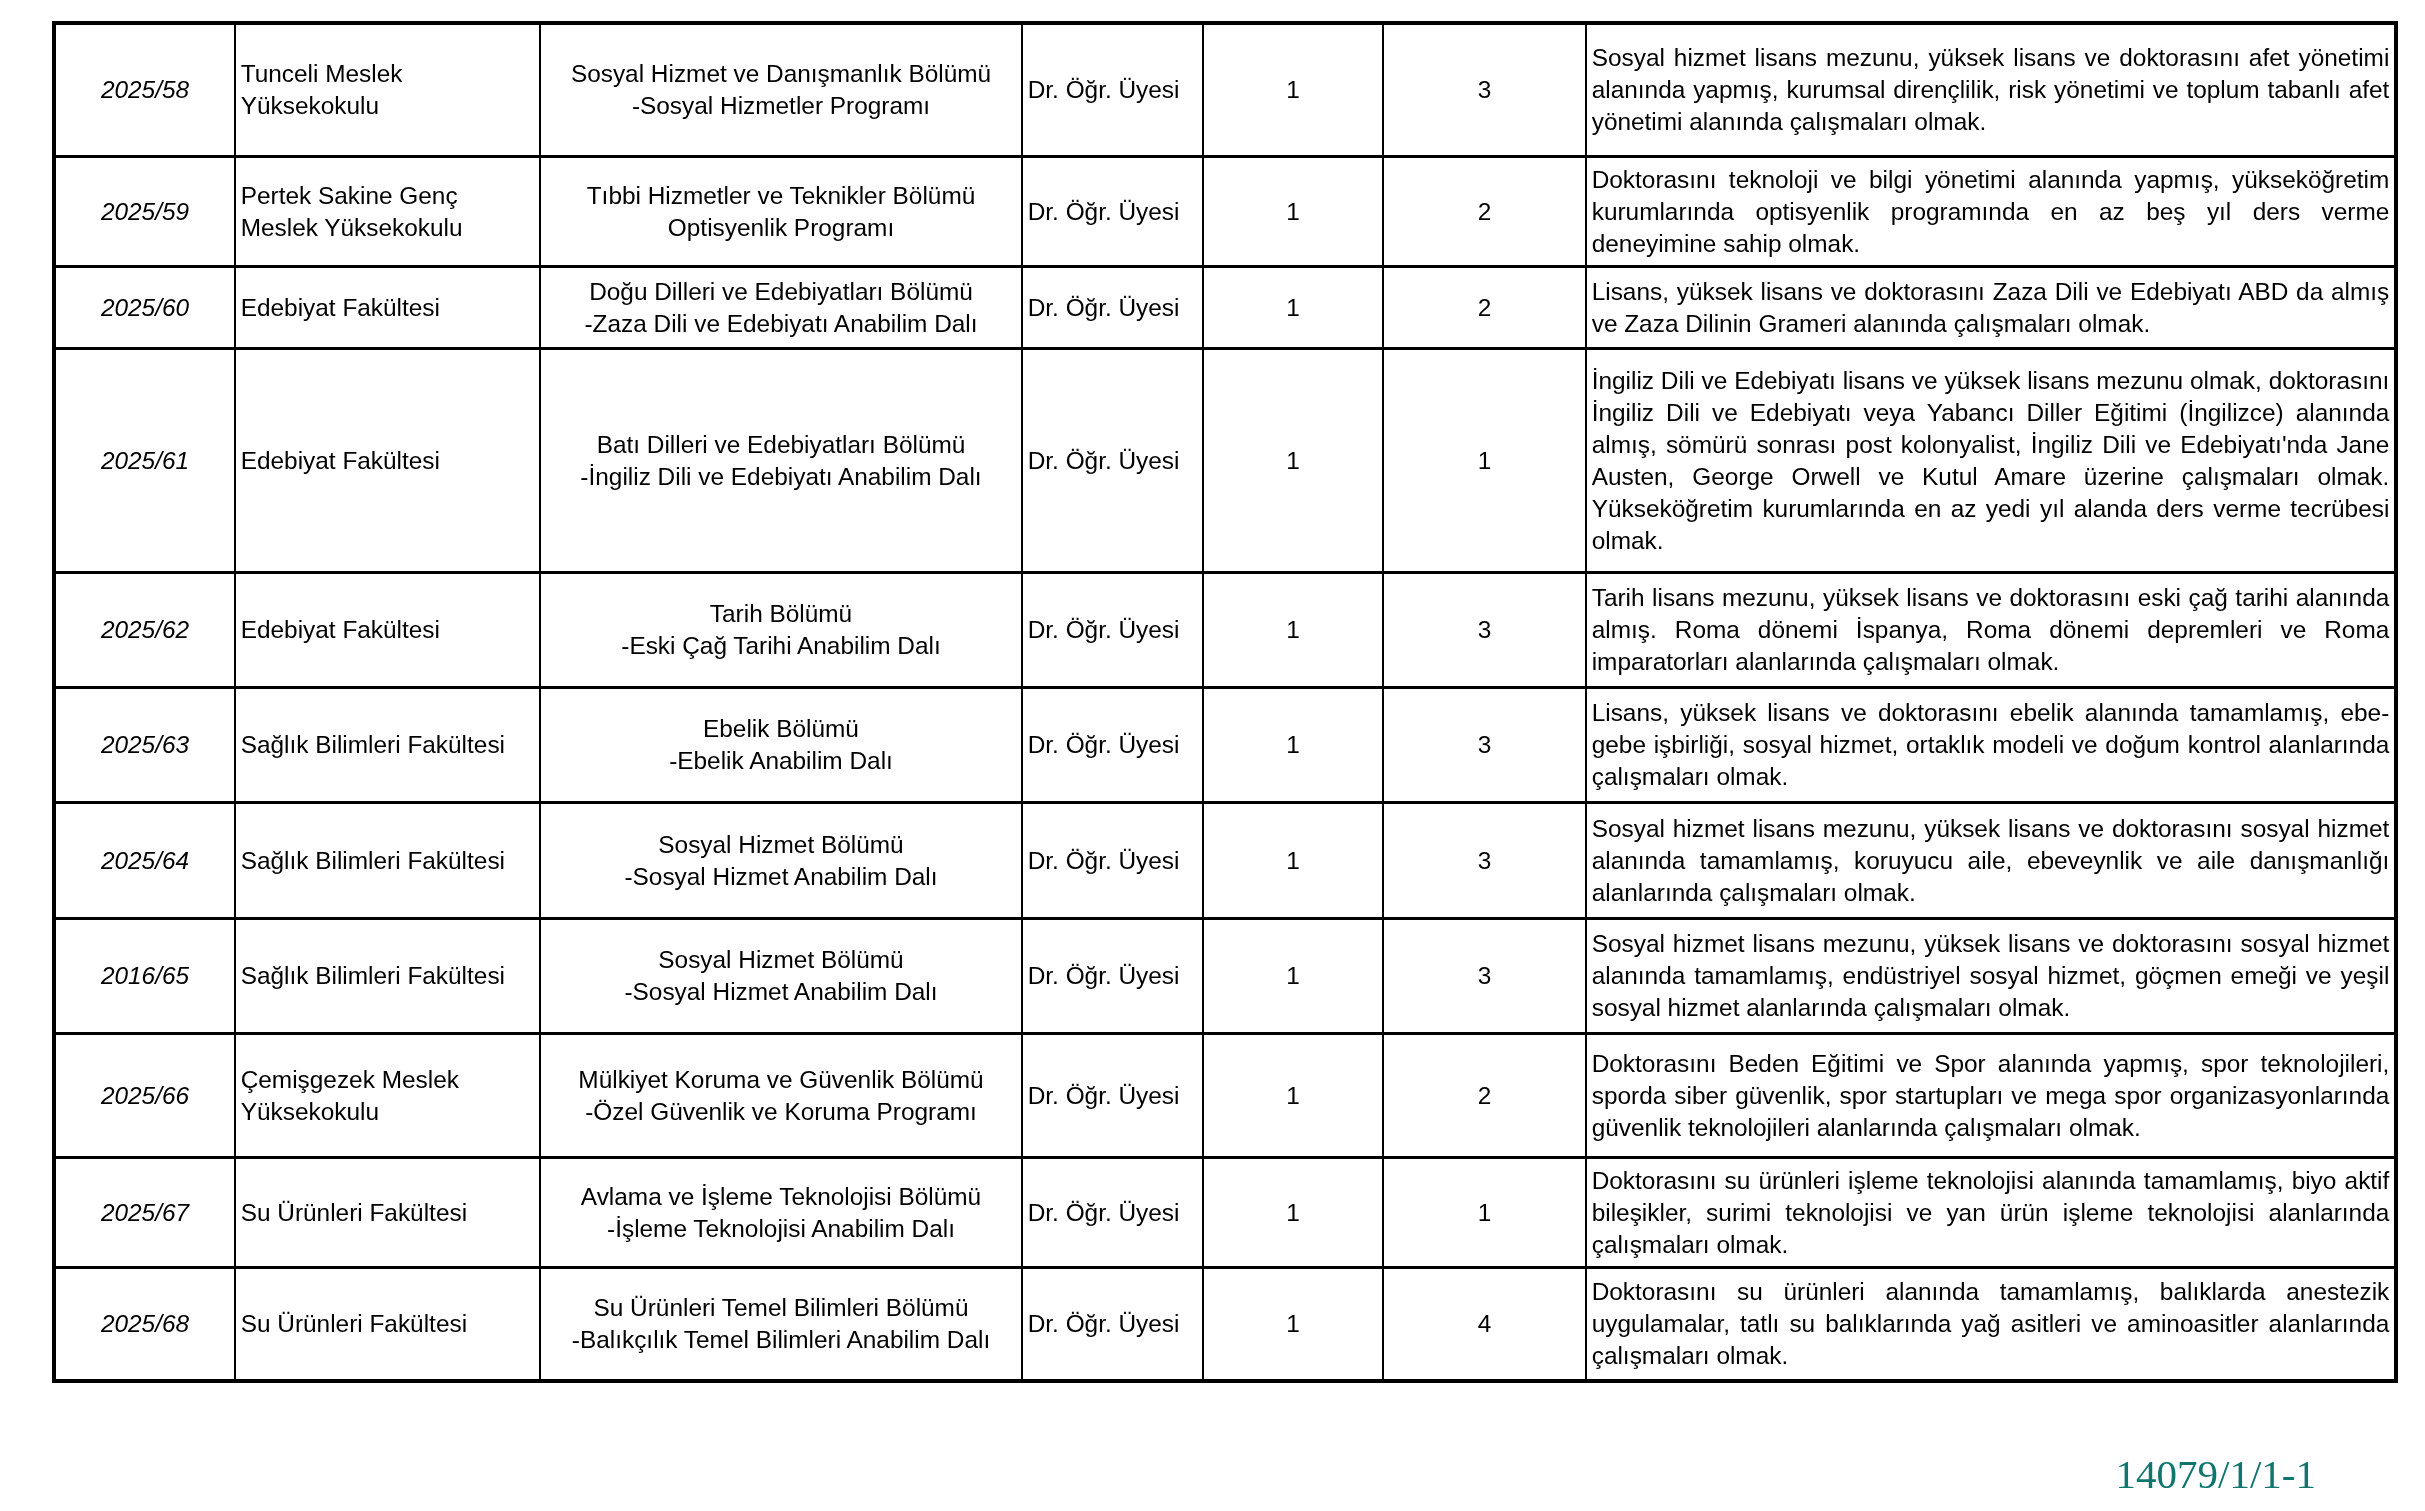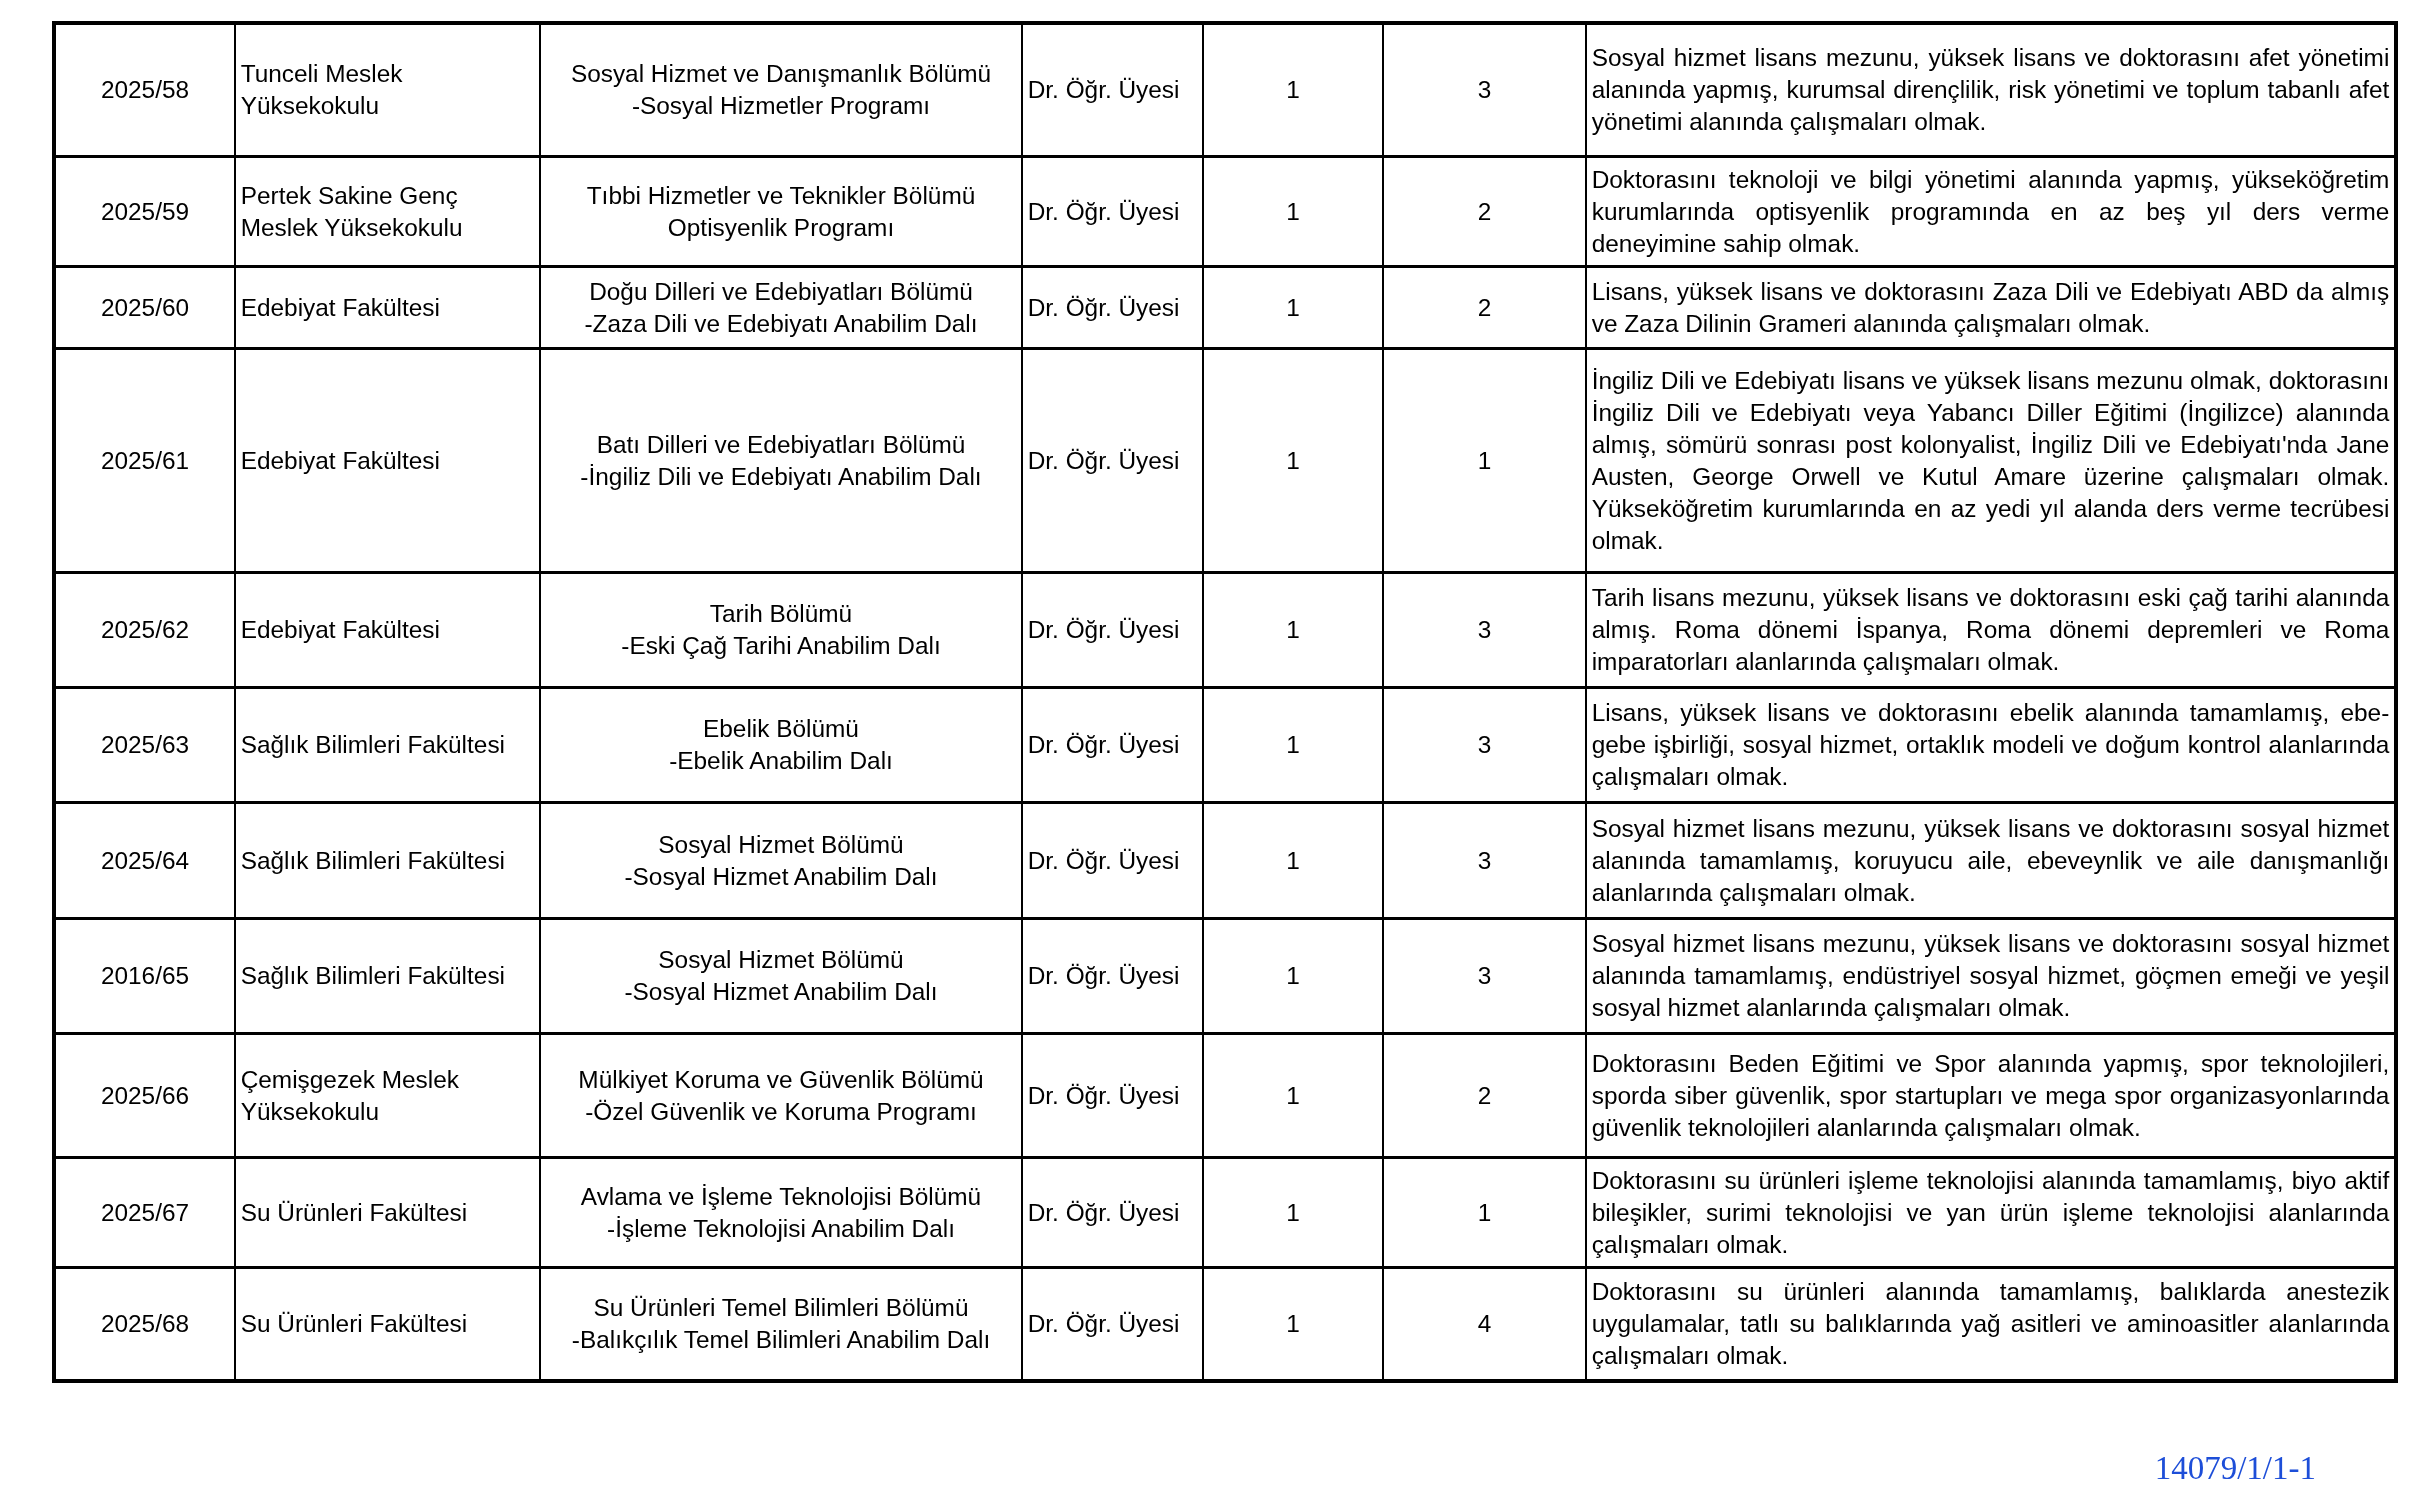--- a/index.html
+++ b/index.html
@@ -31,35 +31,35 @@
   table.jobs td {
     border: 2.4px solid #000;
     border-top-width: 3.1px;
     border-bottom-width: 3.1px;
     vertical-align: middle;
     font-size: 24.4px;
     line-height: 32px;
     padding: 3.1px 4.7px;
     overflow: hidden;
   }
-  td.c-no     { text-align: center; }
+  td.c-no     { text-align: center; font-style: italic; }
   td.c-unit   { text-align: left; }
   td.c-dept   { text-align: left; padding-left: 6.3px; }
   td.c-title  { padding-left: 3.1px; padding-right: 3.1px; }
   td.c-num    { text-align: center; }
   td.c-desc   { text-align: justify; padding-left: 6.3px; padding-right: 4.7px; }
   td.c-desc .desc-text { display: block; }
   .dept-line { display: block; text-align: center; }
   .doc-ref {
     position: absolute;
     top: 1450px;
     right: 110px;
     font-family: "Liberation Serif", "DejaVu Serif", serif;
-    font-size: 33px;
-    color: #1d4ed8;
+    font-size: 41px;
+    color: #0f766e;
     text-align: right;
   }
 </style>
 </head>
 <body>
 
 <div class="page">
 
   <table class="jobs">
     <colgroup>

